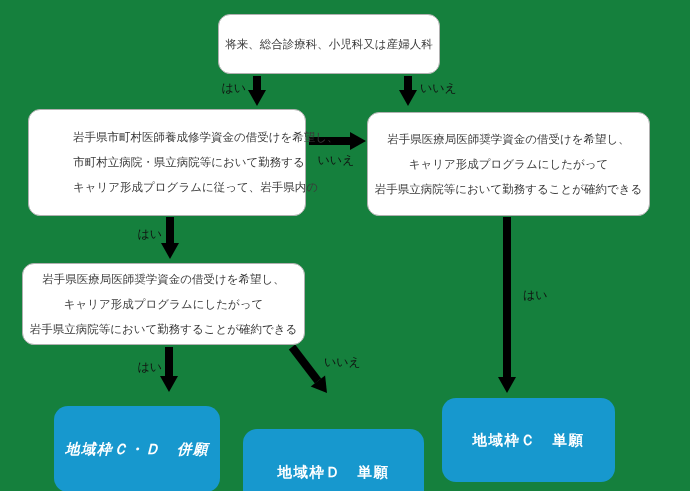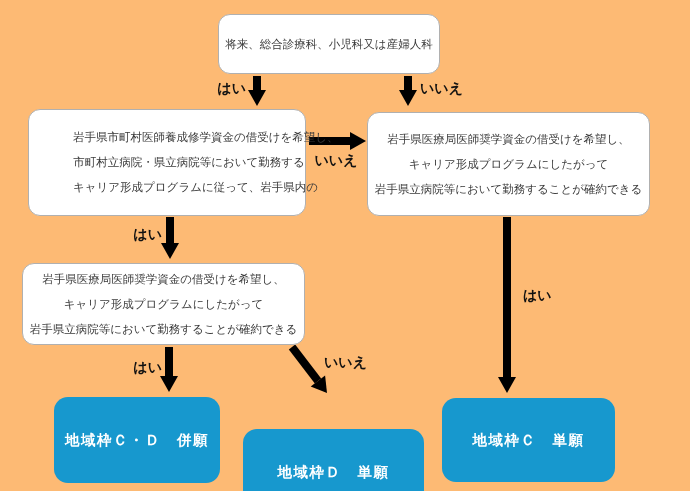--- a/index.html
+++ b/index.html
@@ -1,19 +1,19 @@
 <!DOCTYPE html>
 <html><head>
 <meta charset="utf-8">
 <style>
   html,body{margin:0;padding:0;background:#ffffff;}
   .canvas{
     position:relative;
     width:690px;height:491px;
-    background:#fdba74;
+    background:#15803d;
     font-family:"Liberation Sans","DejaVu Sans",sans-serif;
     overflow:hidden;
   }
   .arrow-layer{position:absolute;left:0;top:0;width:690px;height:491px;}
   .qbox{
     position:absolute;
     background:#ffffff;
     border:1.5px solid #b0b0b0;
     border-radius:12px;
     color:#3a3a3a;
@@ -35,22 +35,22 @@
     letter-spacing:1.5px;
     display:flex;
     align-items:center;
     justify-content:center;
     box-sizing:border-box;
     white-space:nowrap;
   }
   .edge-label{
     position:absolute;
     color:#111111;
-    font-size:14px;
-    font-weight:bold;
+    font-size:12px;
+    font-weight:normal;
     white-space:nowrap;
   }
   .ta-r{text-align:right;}
   .ta-c{text-align:center;}
 </style>
 </head>
 <body>
 
 <div class="canvas">
 
@@ -109,21 +109,21 @@
     <div class="line">キャリア形成プログラムにしたがって</div>
     <div class="line">岩手県立病院等において勤務することが確約できる</div>
   </div>
 
   <div class="qbox" style="left:22px;top:263px;width:283px;height:82px;">
     <div class="line">岩手県医療局医師奨学資金の借受けを希望し、</div>
     <div class="line">キャリア形成プログラムにしたがって</div>
     <div class="line">岩手県立病院等において勤務することが確約できる</div>
   </div>
 
-  <div class="result" style="left: 54px; top: 397px; width: 166px; height: 86px; background: rgb(23, 152, 206);">
+  <div class="result" style="left: 54px; top: 406px; width: 166px; height: 86px; background: rgb(23, 152, 206); font-style: italic;">
     <span>地域枠Ｃ・Ｄ　併願</span>
   </div>
   <div class="result" style="left: 243px; top: 397px; width: 181px; height: 86px; background: rgb(23, 152, 206); margin-top: 32px;">
     <span>地域枠Ｄ　単願</span>
   </div>
   <div class="result" style="left: 442px; top: 398px; width: 173px; height: 84px; background: rgb(23, 152, 206);">
     <span>地域枠Ｃ　単願</span>
   </div>
 
   <div class="edge-label ta-r" style="left:212px;top:80px;width:34px;">はい</div>

